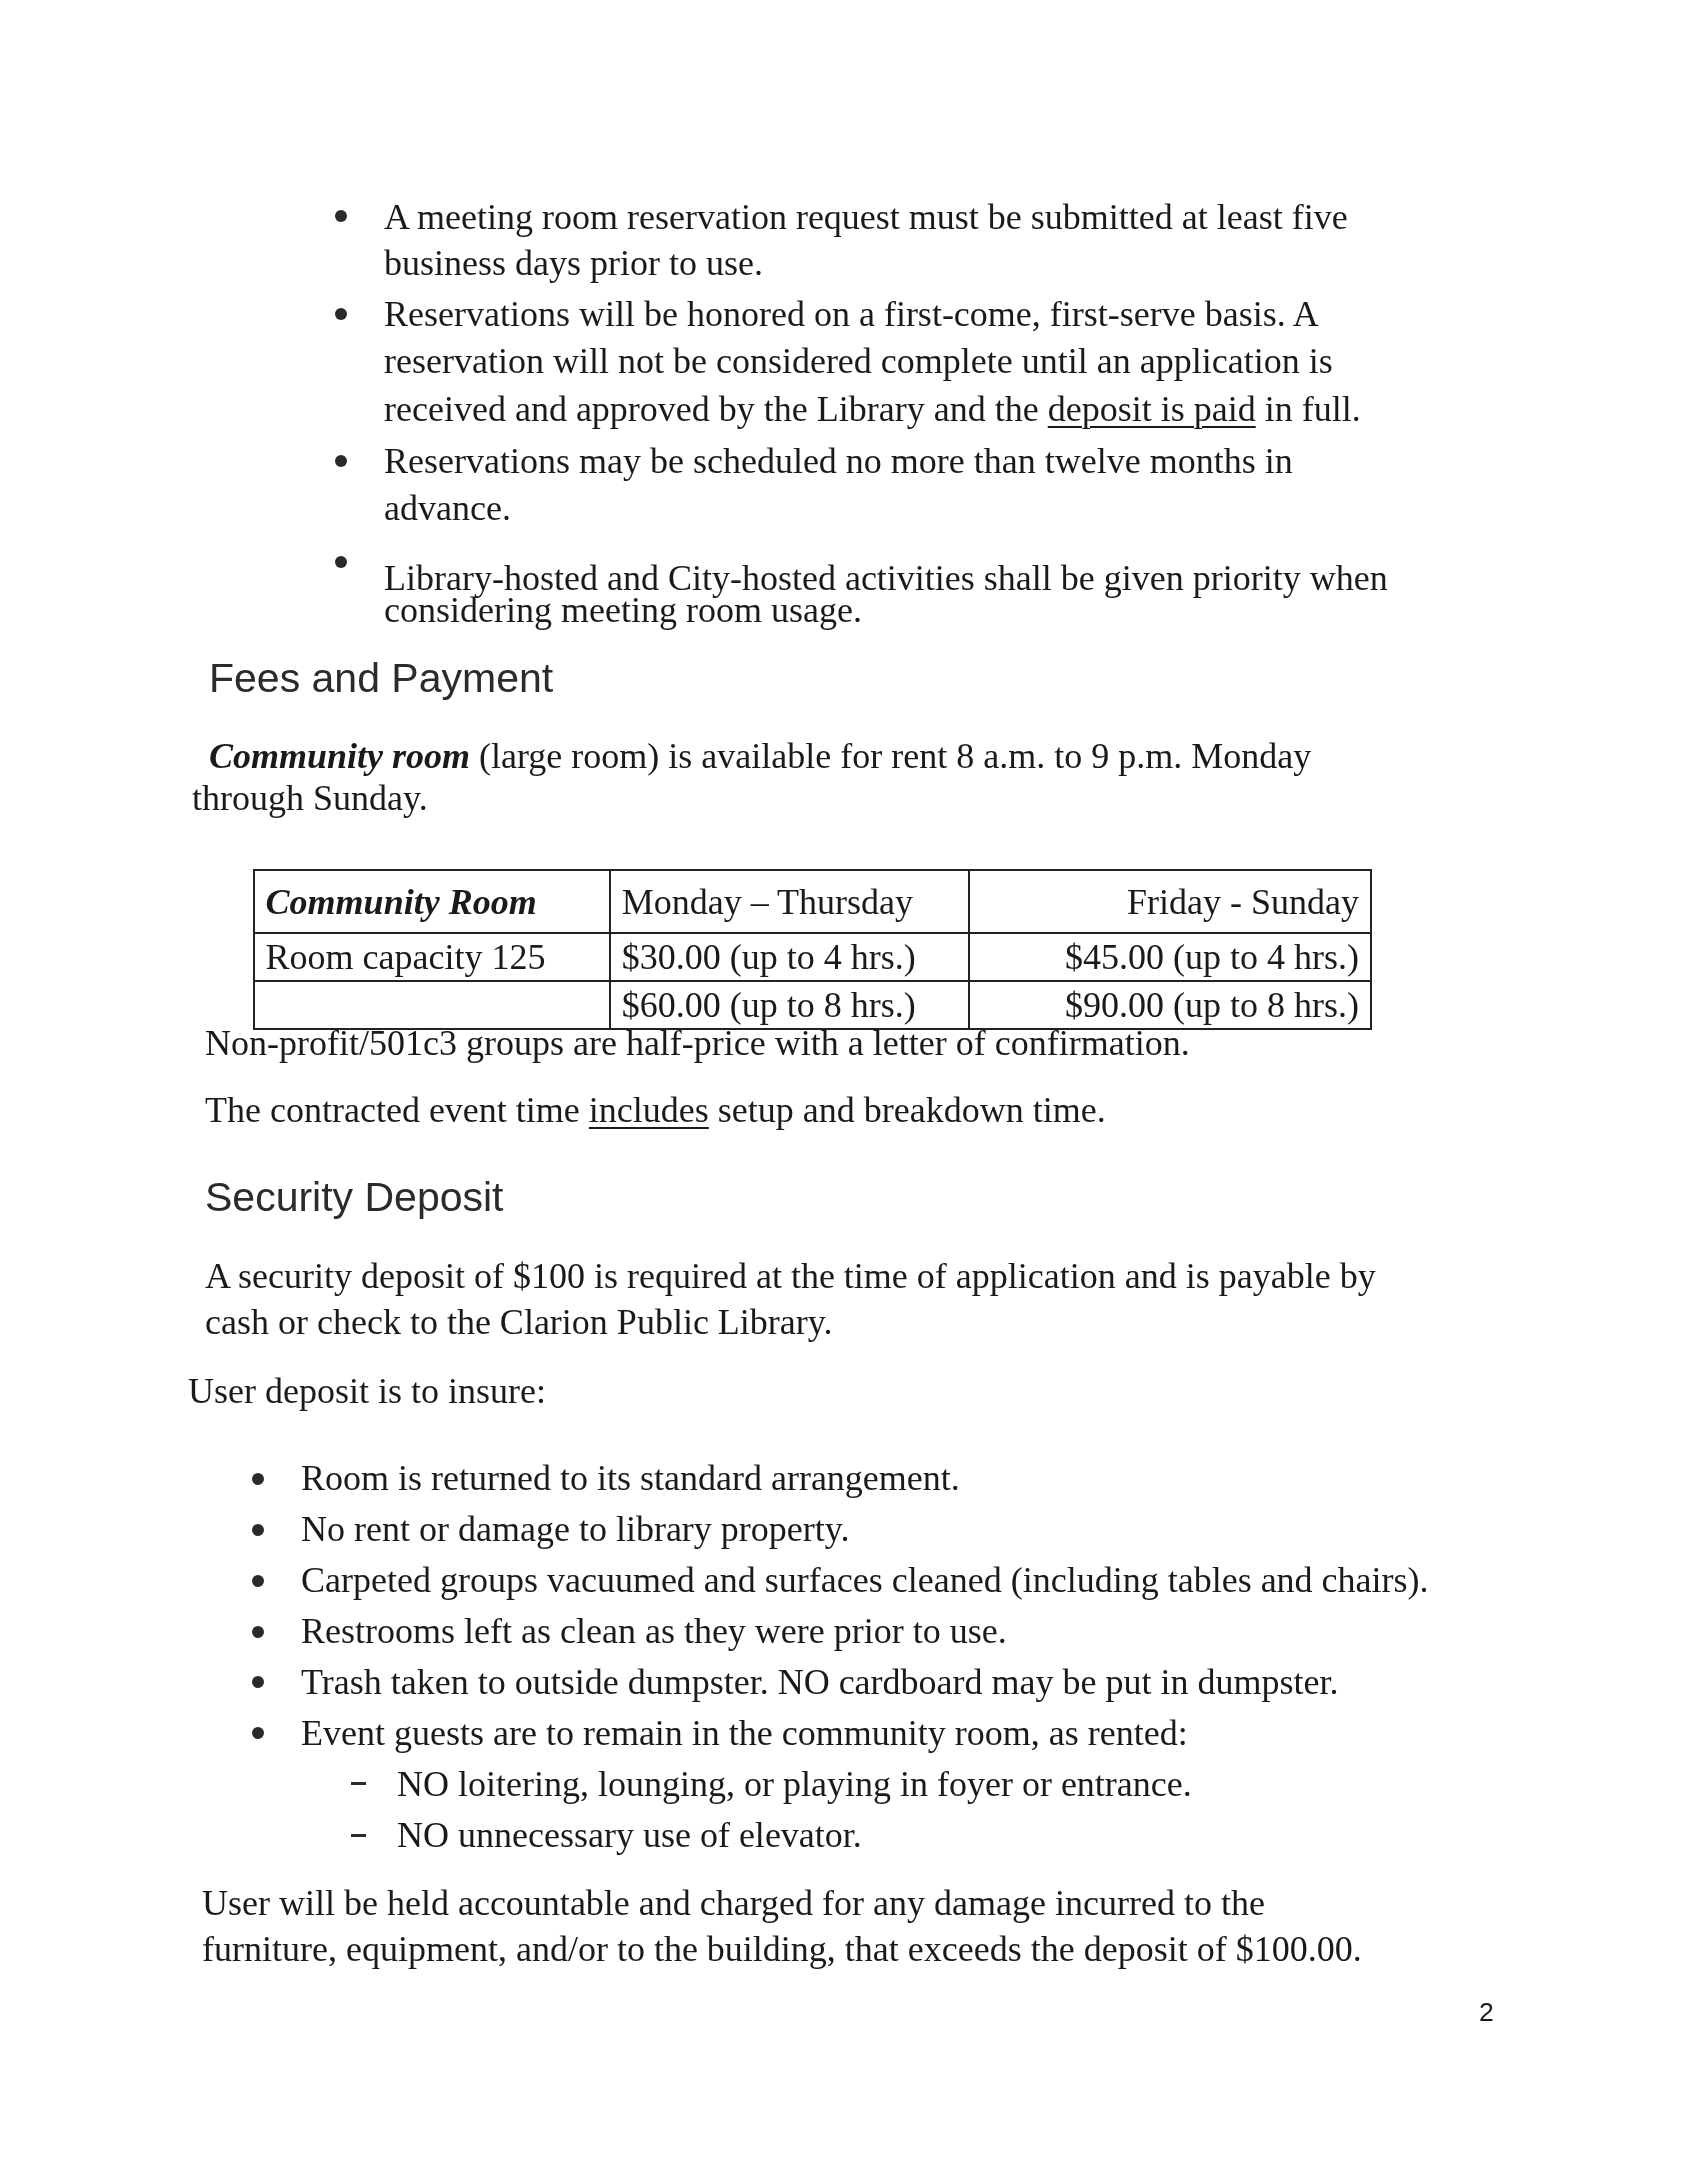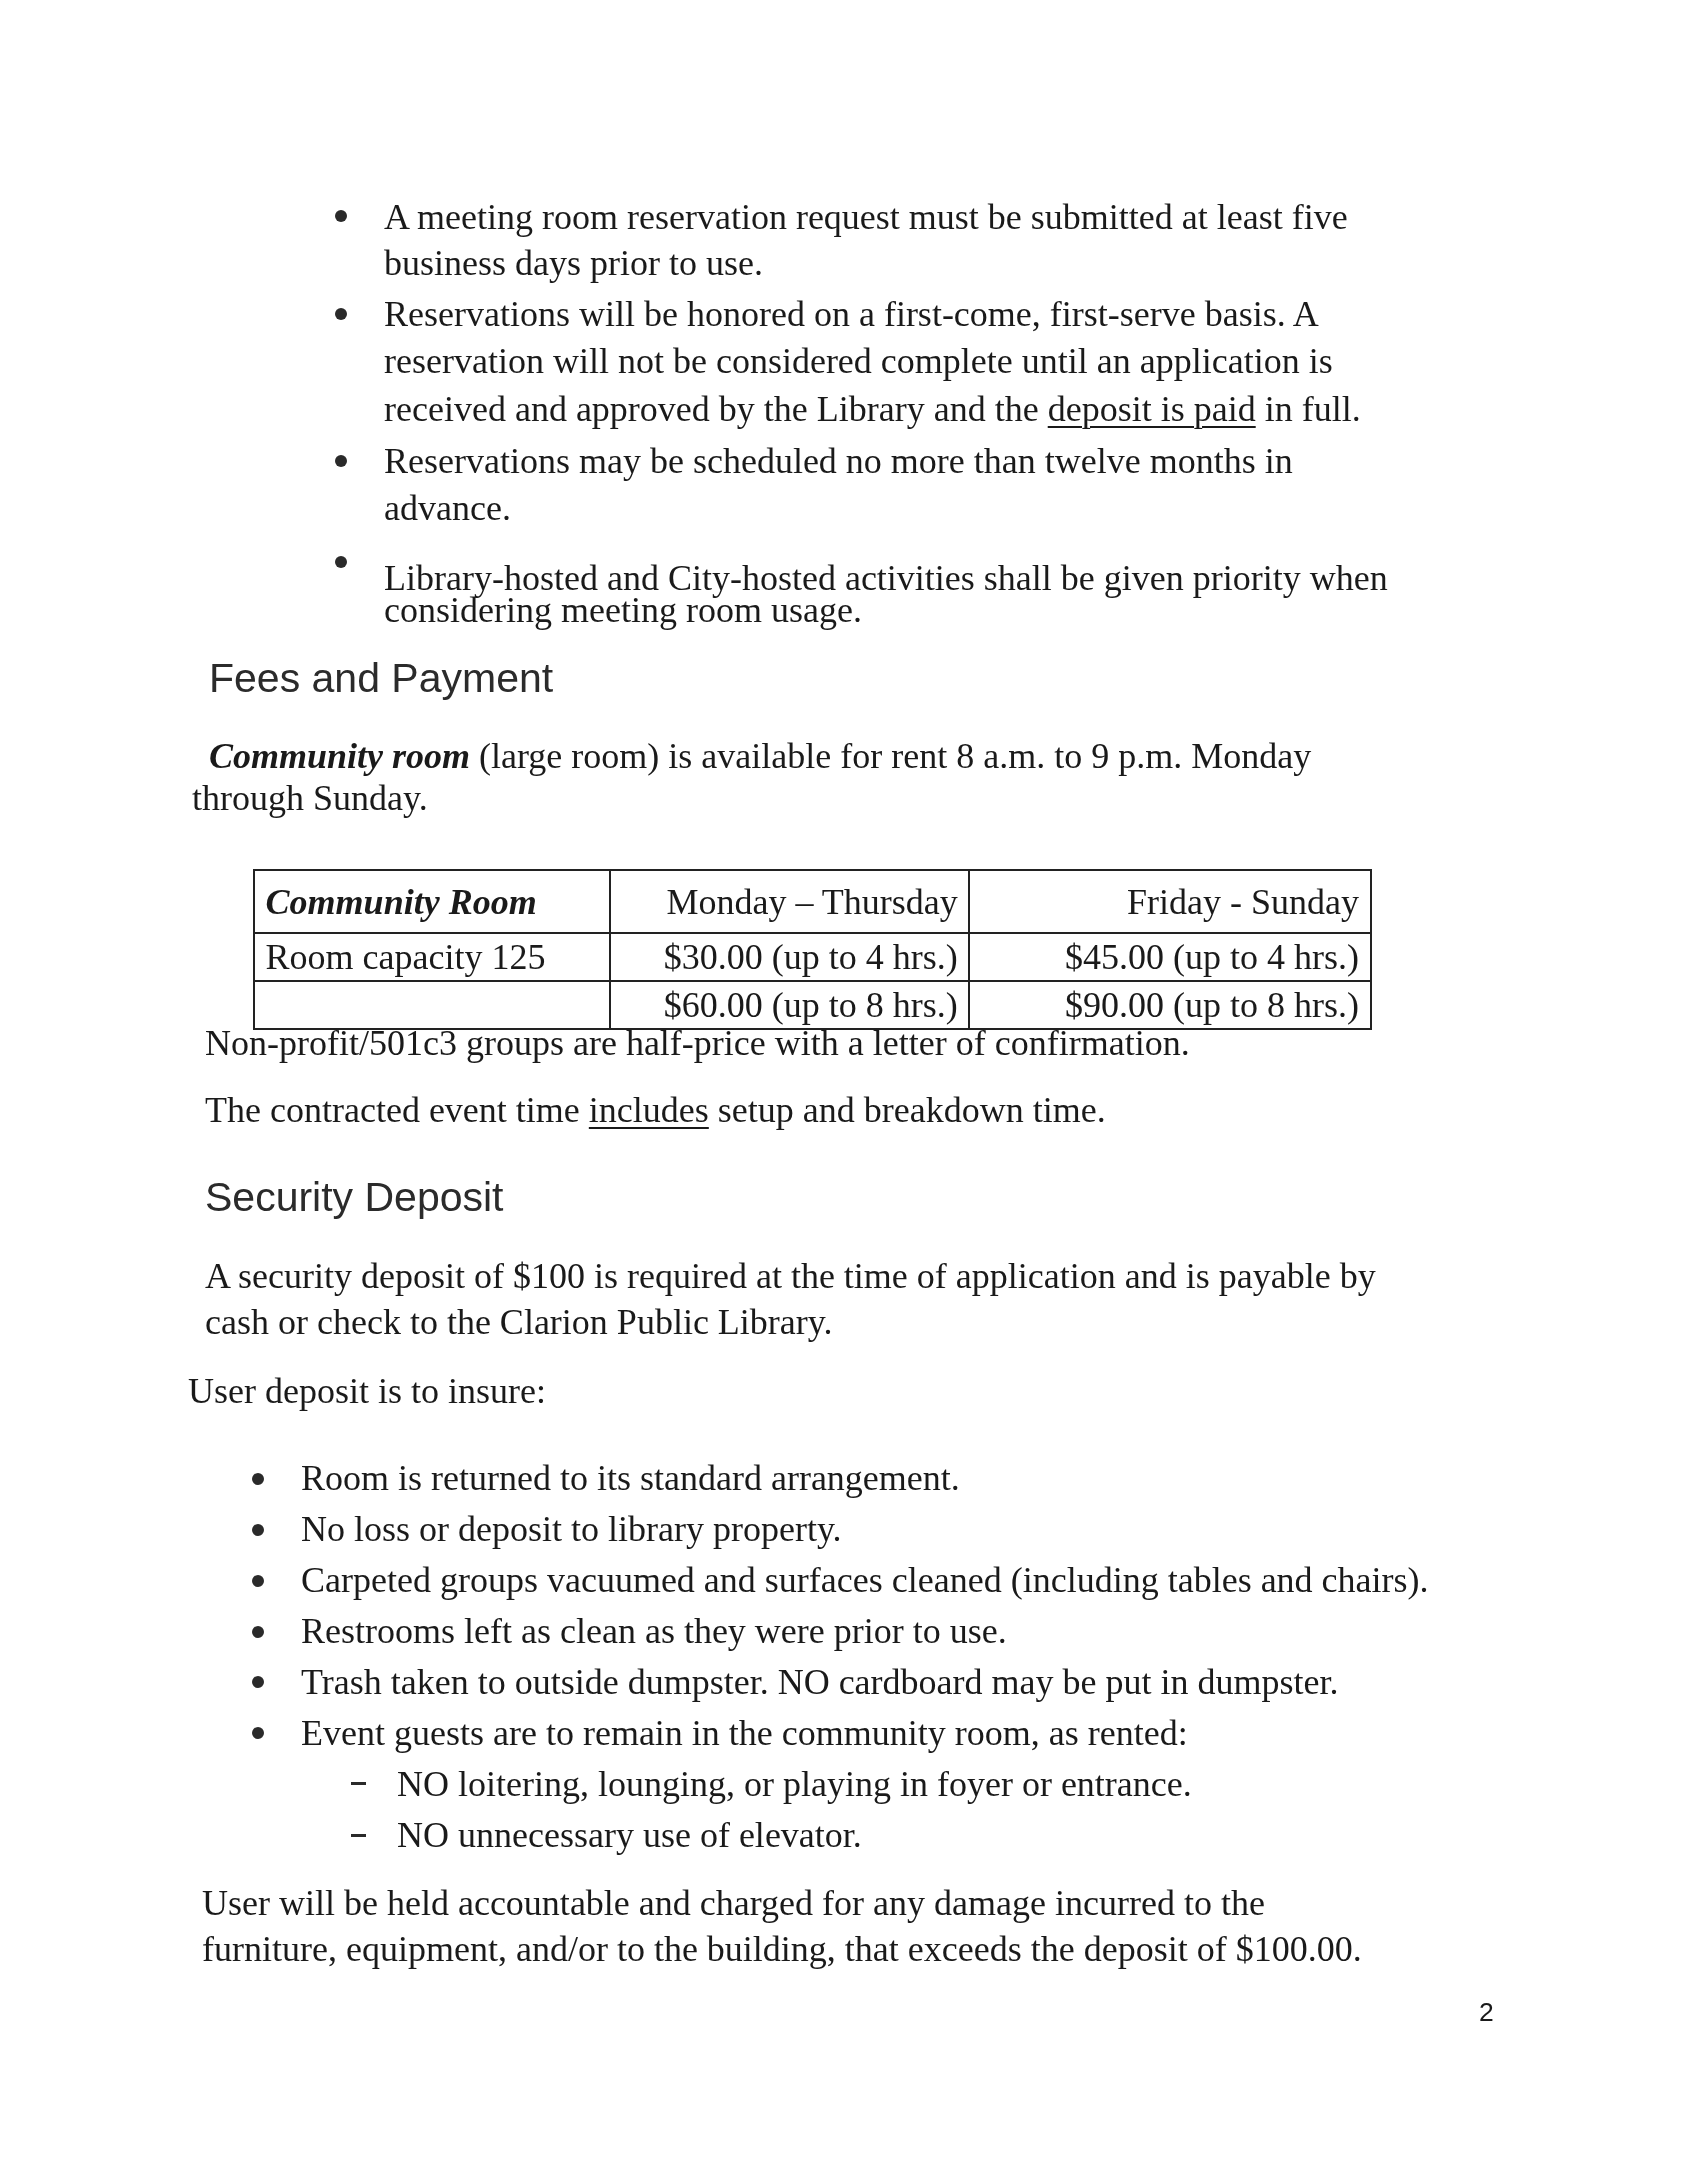--- a/index.html
+++ b/index.html
@@ -8,21 +8,21 @@
   .abs { position: absolute; }
   .line { font-family: "Liberation Serif", "DejaVu Serif", serif; font-size: 36px; line-height: 48px; white-space: nowrap; }
   .bullet { position: absolute; width: 12px; height: 12px; border-radius: 50%; background: #2a2a2a; }
   .dash { position: absolute; width: 14.6px; height: 2.6px; background: #2a2a2a; }
   .heading { font-family: "Liberation Sans", "DejaVu Sans", sans-serif; font-size: 41px; color: #2b2b2b; }
   u { text-decoration: underline; text-decoration-thickness: 2px; text-underline-offset: 5.3px; }
   table.fees { position: absolute; left: 253px; top: 869px; border-collapse: collapse; font-family: "Liberation Serif", "DejaVu Serif", serif; font-size: 36px; }
   table.fees td { border: 2px solid #222; padding: 0 10.6px; height: 46px; white-space: nowrap; }
   table.fees tr.hdr td { height: 61px; }
   .c1 { width: 333px; }
-  .c2 { width: 336px; text-align: right; }
+  .c2 { width: 336px; text-align: left; }
   .c3 { width: 378px; text-align: right; }
   .justify { text-align: justify; text-align-last: left; white-space: normal; }
 </style>
 </head>
 <body>
 
 <div>
   <div>
     <span class="bullet" style="left:335px; top:210px;"></span>
     <div class="abs line" style="left:384px; top:193px;">A meeting room reservation request must be submitted at least five</div>
@@ -78,21 +78,21 @@
 
 <div class="abs line justify" style="left:205px; top:1252px; width:1280px;">A security deposit of $100 is required at the time of application and is payable by</div>
 <div class="abs line" style="left:205px; top:1298px;">cash or check to the Clarion Public Library.</div>
 <div class="abs line" style="left:188px; top:1367px;">User deposit is to insure:</div>
 
 <div>
   <span class="bullet" style="left:252px; top:1473px;"></span>
   <div class="abs line" style="left:301px; top:1454px;">Room is returned to its standard arrangement.</div>
 
   <span class="bullet" style="left:252px; top:1524px;"></span>
-  <div class="abs line" style="left:301px; top:1505px;">No loss or deposit to library property.</div>
+  <div class="abs line" style="left:301px; top:1505px;">No rent or damage to library property.</div>
 
   <span class="bullet" style="left:252px; top:1575px;"></span>
   <div class="abs line" style="left:301px; top:1556px;">Carpeted groups vacuumed and surfaces cleaned (including tables and chairs).</div>
 
   <span class="bullet" style="left:252px; top:1626px;"></span>
   <div class="abs line" style="left:301px; top:1607px;">Restrooms left as clean as they were prior to use.</div>
 
   <span class="bullet" style="left:252px; top:1676px;"></span>
   <div class="abs line" style="left:301px; top:1658px;">Trash taken to outside dumpster. NO cardboard may be put in dumpster.</div>
 

